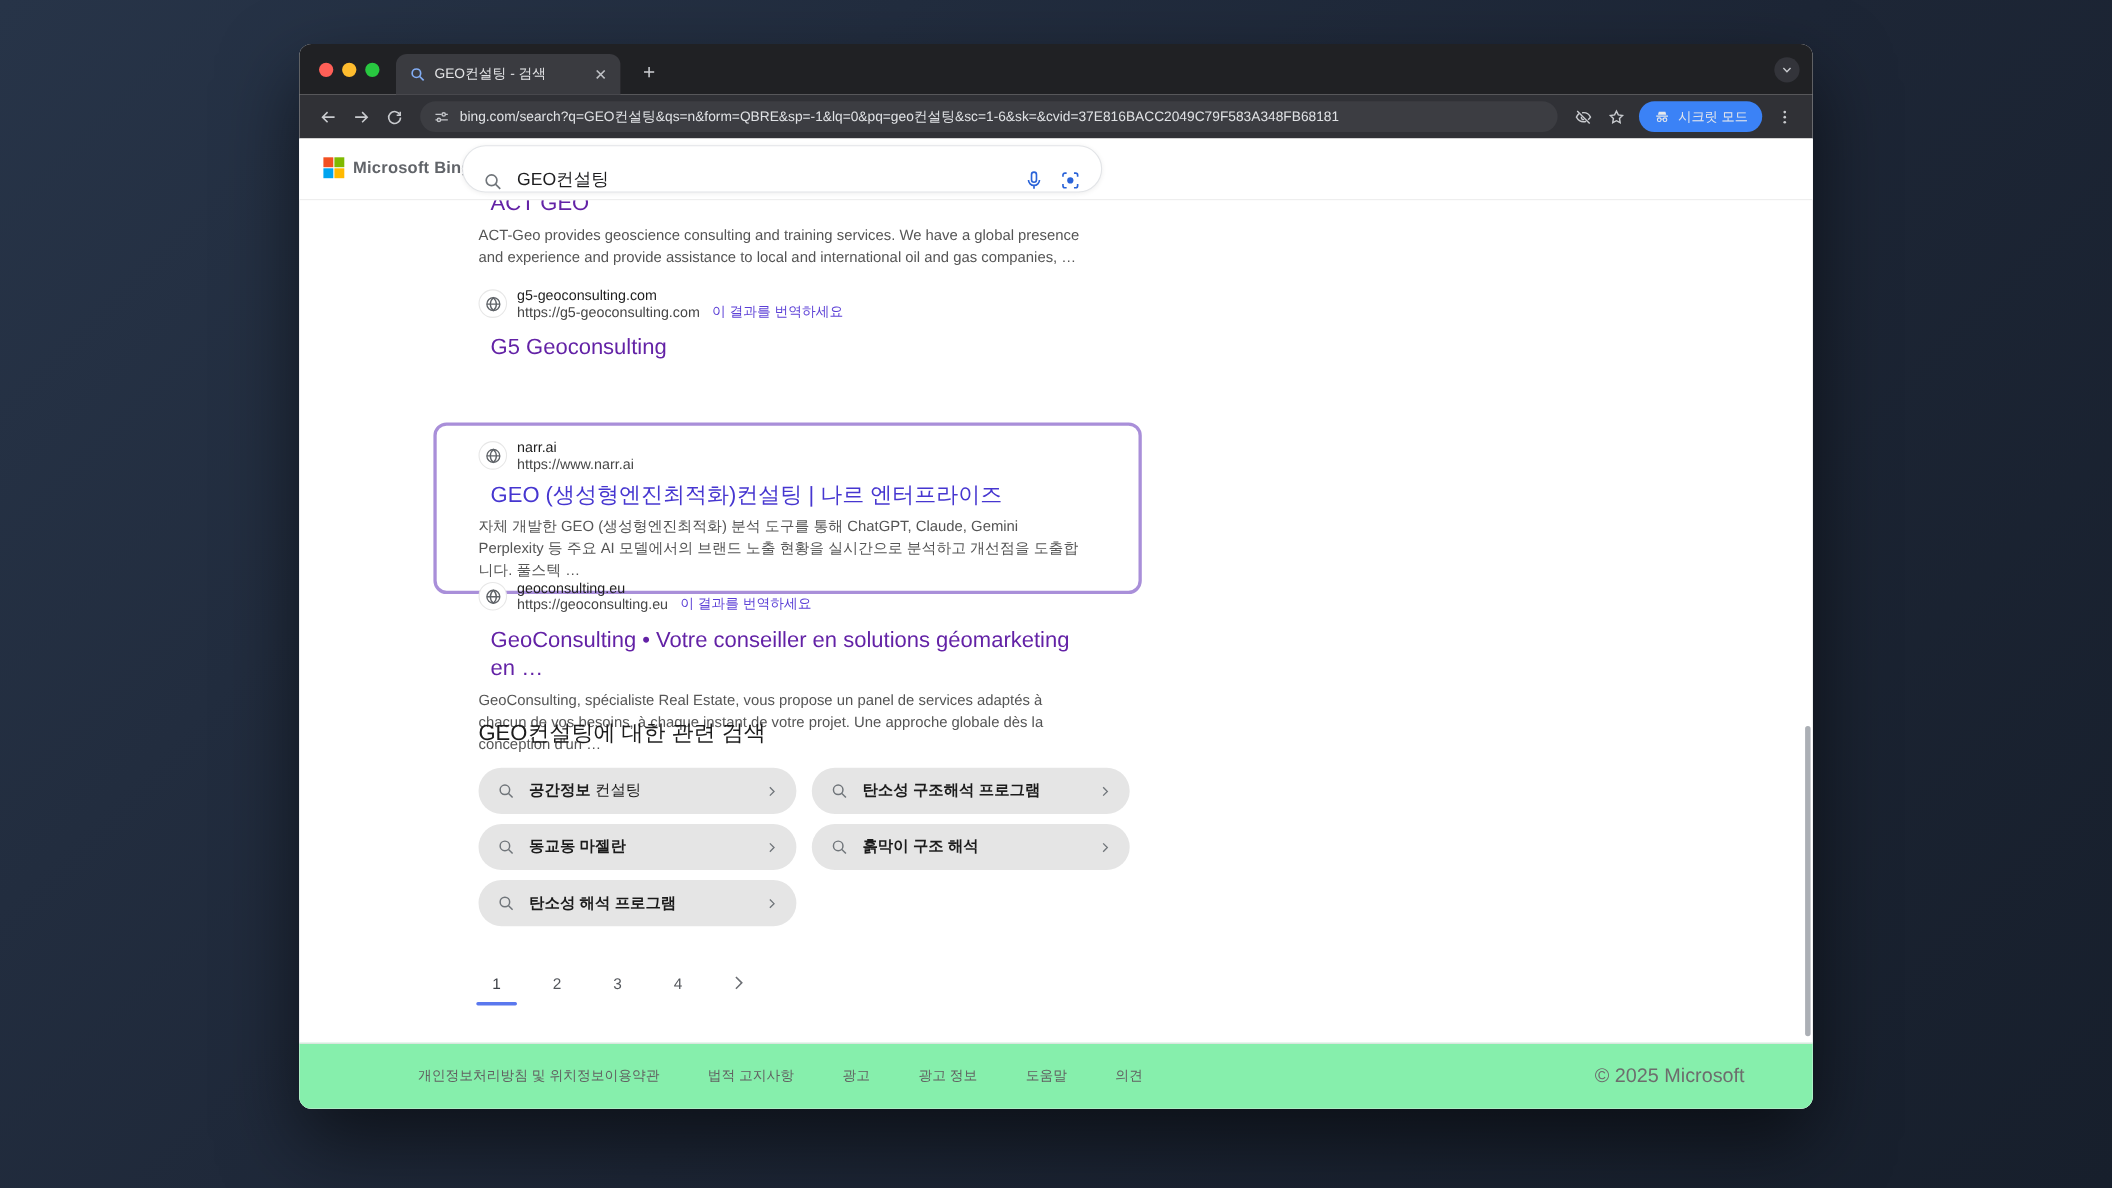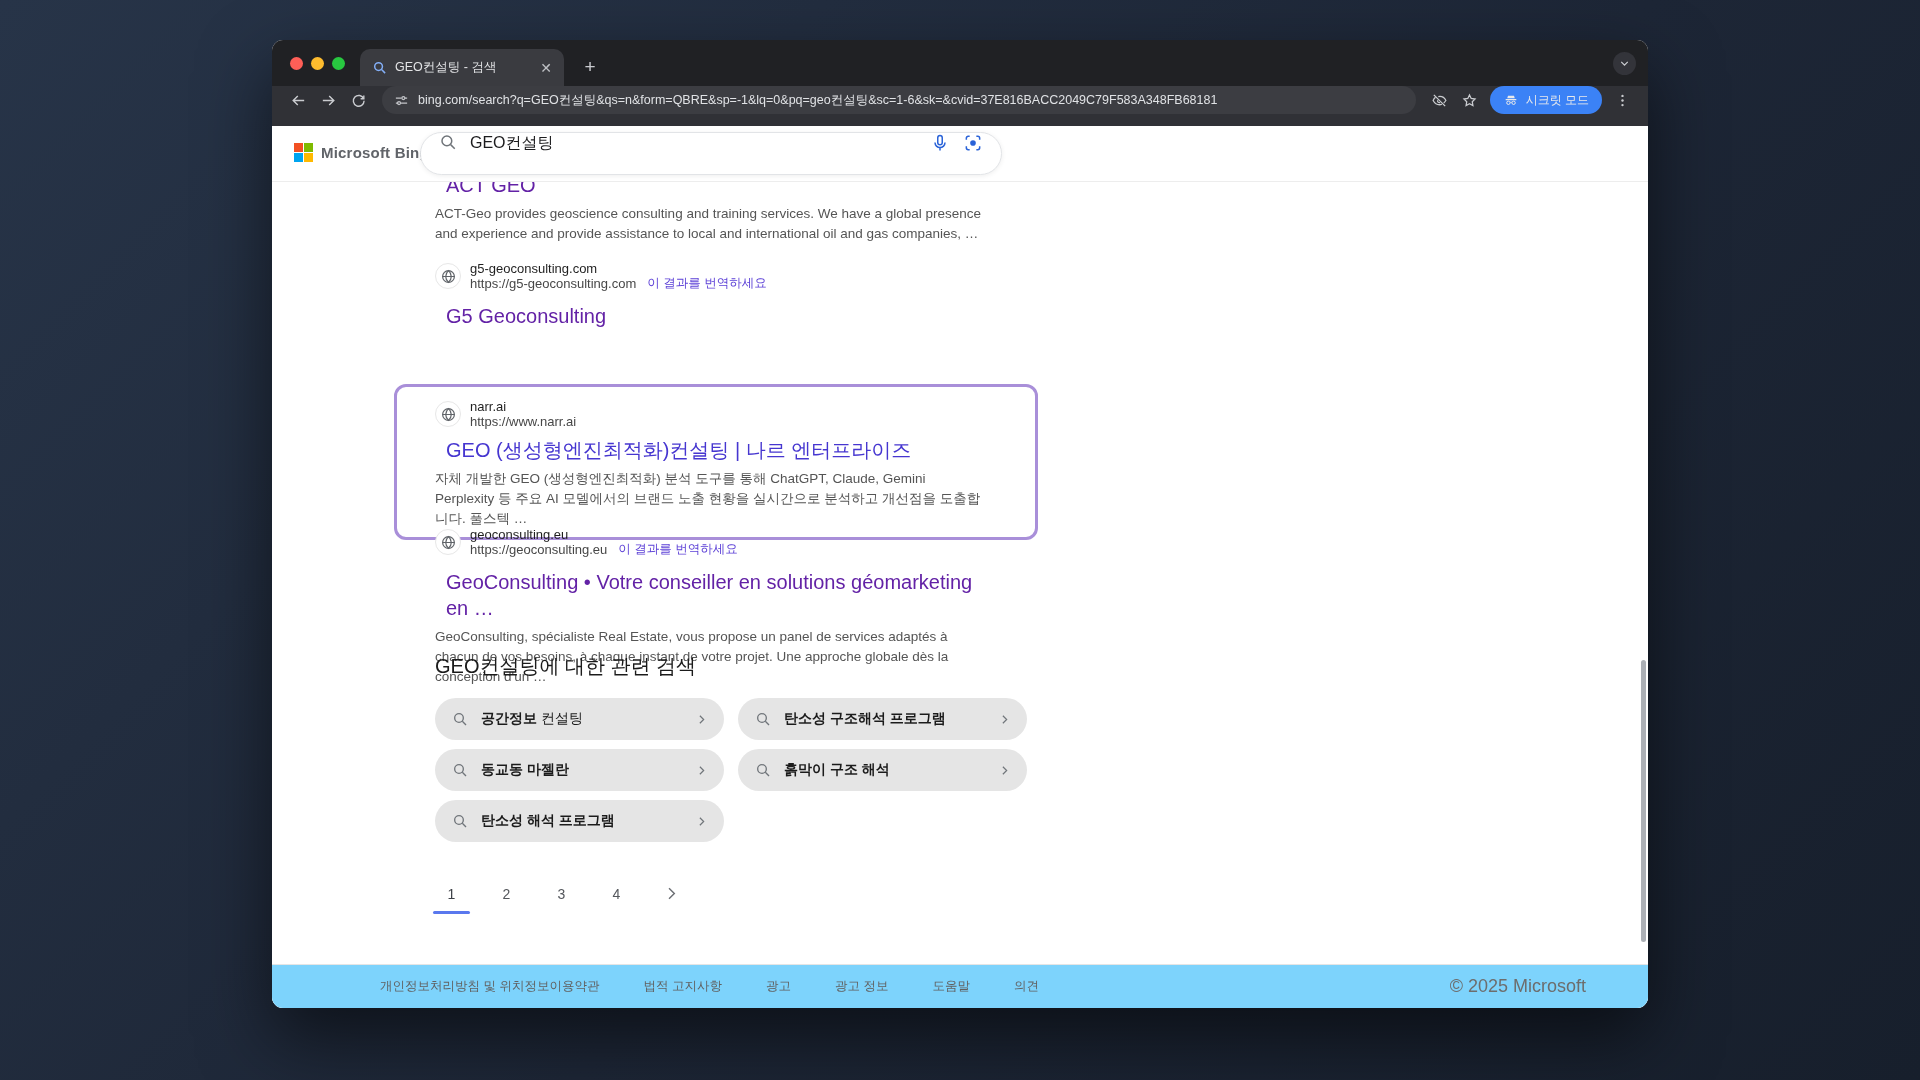--- a/index.html
+++ b/index.html
@@ -19,38 +19,38 @@
   .light{width:13px;height:13px;border-radius:50%;}
   .light.red{background:#ff5f57}.light.yellow{background:#febc2e}.light.green{background:#28c840}
   .tab{position:absolute;left:88px;top:9px;width:204px;height:37px;background:#3a3b40;border-radius:10px 10px 0 0;display:flex;align-items:center;padding:0 10px 0 12px;gap:8px;cursor:pointer;}
   .tab-fav{width:15px;height:15px;color:#83aef5;flex:0 0 auto;display:flex;}
   .tab-title{color:#e3e4e6;font-size:12.5px;flex:1;white-space:nowrap;overflow:hidden;}
   .tab-close{color:#bfc1c5;font-size:14px;line-height:14px;cursor:pointer;padding:2px;}
   .newtab{position:absolute;left:306px;top:15px;width:24px;height:24px;color:#c9cbcf;display:flex;align-items:center;justify-content:center;font-size:19px;cursor:pointer;border-radius:50%;}
   .strip-chevron{position:absolute;right:12px;top:12px;width:23px;height:23px;border-radius:50%;background:#33343a;color:#c9cbcf;display:flex;align-items:center;justify-content:center;cursor:pointer;}
 
   
-  .toolbar{height:40px;background:#303136;display:flex;align-items:flex-start;padding:0 12px;gap:2px;}
+  .toolbar{height:40px;background:#303136;display:flex;align-items:center;padding:0 12px;gap:2px;}
   .nav-btn{width:28px;height:28px;display:flex;align-items:center;justify-content:center;color:#c9cbcf;cursor:pointer;border-radius:50%;flex:0 0 auto;}
   .nav-btn svg{width:17px;height:17px;}
   .urlpill{flex:1;height:28px;margin:0 8px;background:#3c3d42;border-radius:14px;display:flex;align-items:center;padding:0 12px;gap:9px;min-width:0;cursor:text;}
   .urlpill .tune{width:15px;height:15px;color:#c3c5c9;flex:0 0 auto;display:flex;}
   .url-text{font-size:12.5px;color:#e0e2e5;white-space:nowrap;overflow:hidden;text-overflow:ellipsis;}
   .badge{height:28px;background:#3b82f6;border-radius:14px;display:flex;align-items:center;padding:0 13px;gap:7px;color:#e8e9eb;font-size:12px;flex:0 0 auto;margin:0 4px;}
   .badge svg{width:16px;height:16px;}
 
   
   .page{position:relative;height:882px;background:#fff;}
 
   .bing-header{position:absolute;top:0;left:0;right:0;height:56px;background:#fff;border-bottom:1px solid #ededed;z-index:5;}
   .ms-logo{position:absolute;left:22px;top:17px;display:flex;align-items:center;gap:8px;cursor:pointer;}
   .squares{display:grid;grid-template-columns:9px 9px;grid-template-rows:9px 9px;gap:1px;}
   .sq1{background:#f25022}.sq2{background:#7fba00}.sq3{background:#00a4ef}.sq4{background:#ffb900}
   .brand{font-size:15px;font-weight:600;color:#616469;letter-spacing:.2px;}
-  .search-pill{position:absolute;left:148px;top:6px;width:582px;height:43px;border:1px solid #e2e4e7;border-radius:22px;box-shadow:0 1px 5px rgba(0,0,0,.07);display:flex;align-items:flex-start;padding:0 18px;gap:13px;background:#fff;}
+  .search-pill{position:absolute;left:148px;top:6px;width:582px;height:43px;border:1px solid #e2e4e7;border-radius:22px;box-shadow:0 1px 5px rgba(0,0,0,.07);display:flex;align-items:flex-end;padding:0 18px;gap:13px;background:#fff;}
   .search-pill .mag{width:18px;height:18px;color:#70757a;flex:0 0 auto;display:flex;}
   .query{flex:1;font-size:16px;color:#1c1c1e;}
   .sp-icon{width:20px;height:20px;color:#2a63d8;display:flex;flex:0 0 auto;cursor:pointer;}
 
   
   .result{position:absolute;left:163px;width:548px;}
   .source-row{display:flex;align-items:center;gap:9px;height:30px;}
   .favicon{width:26px;height:26px;border-radius:50%;border:1px solid #e7e7e7;background:#fff;display:flex;align-items:center;justify-content:center;flex:0 0 auto;}
   .favicon svg{width:17px;height:17px;color:#5f6368;}
   .src-domain{font-size:13px;line-height:15px;color:#1f1f1f;}
@@ -74,21 +74,21 @@
 
   .pagination{position:absolute;left:152px;top:754px;display:flex;align-items:center;}
   .pg{width:55px;text-align:center;font-size:14px;color:#54575c;padding:6px 0 12px;position:relative;cursor:pointer;}
   .pg.active{color:#3e4147;}
   .pg.active::after{content:"";position:absolute;left:9px;right:9px;bottom:0;height:3px;background:#5a78ee;border-radius:2px;}
   .pg-next{width:55px;display:flex;justify-content:center;color:#6b6e73;cursor:pointer;padding-bottom:8px;}
   .pg-next svg{width:17px;height:17px;}
 
   .scroll-thumb{position:absolute;right:2px;top:534px;width:5px;height:282px;border-radius:3px;background:#abafb5;cursor:grab;}
 
-  .footer{position:absolute;left:0;right:0;bottom:0;height:44px;background:#7dd3fc;border-top:1px solid #e5e5e5;display:flex;align-items:center;padding-left:108px;gap:44px;}
+  .footer{position:absolute;left:0;right:0;bottom:0;height:60px;background:#86efac;border-top:1px solid #e5e5e5;display:flex;align-items:center;padding-left:108px;gap:44px;}
   .f-link{font-size:12.5px;color:#616161;cursor:pointer;white-space:nowrap;}
   .f-copy{position:absolute;right:62px;font-size:18px;color:#6d6d6d;}
 </style>
 </head>
 <body>
 
 <div class="window">
 
   <div class="tabstrip">
     <div class="lights">

